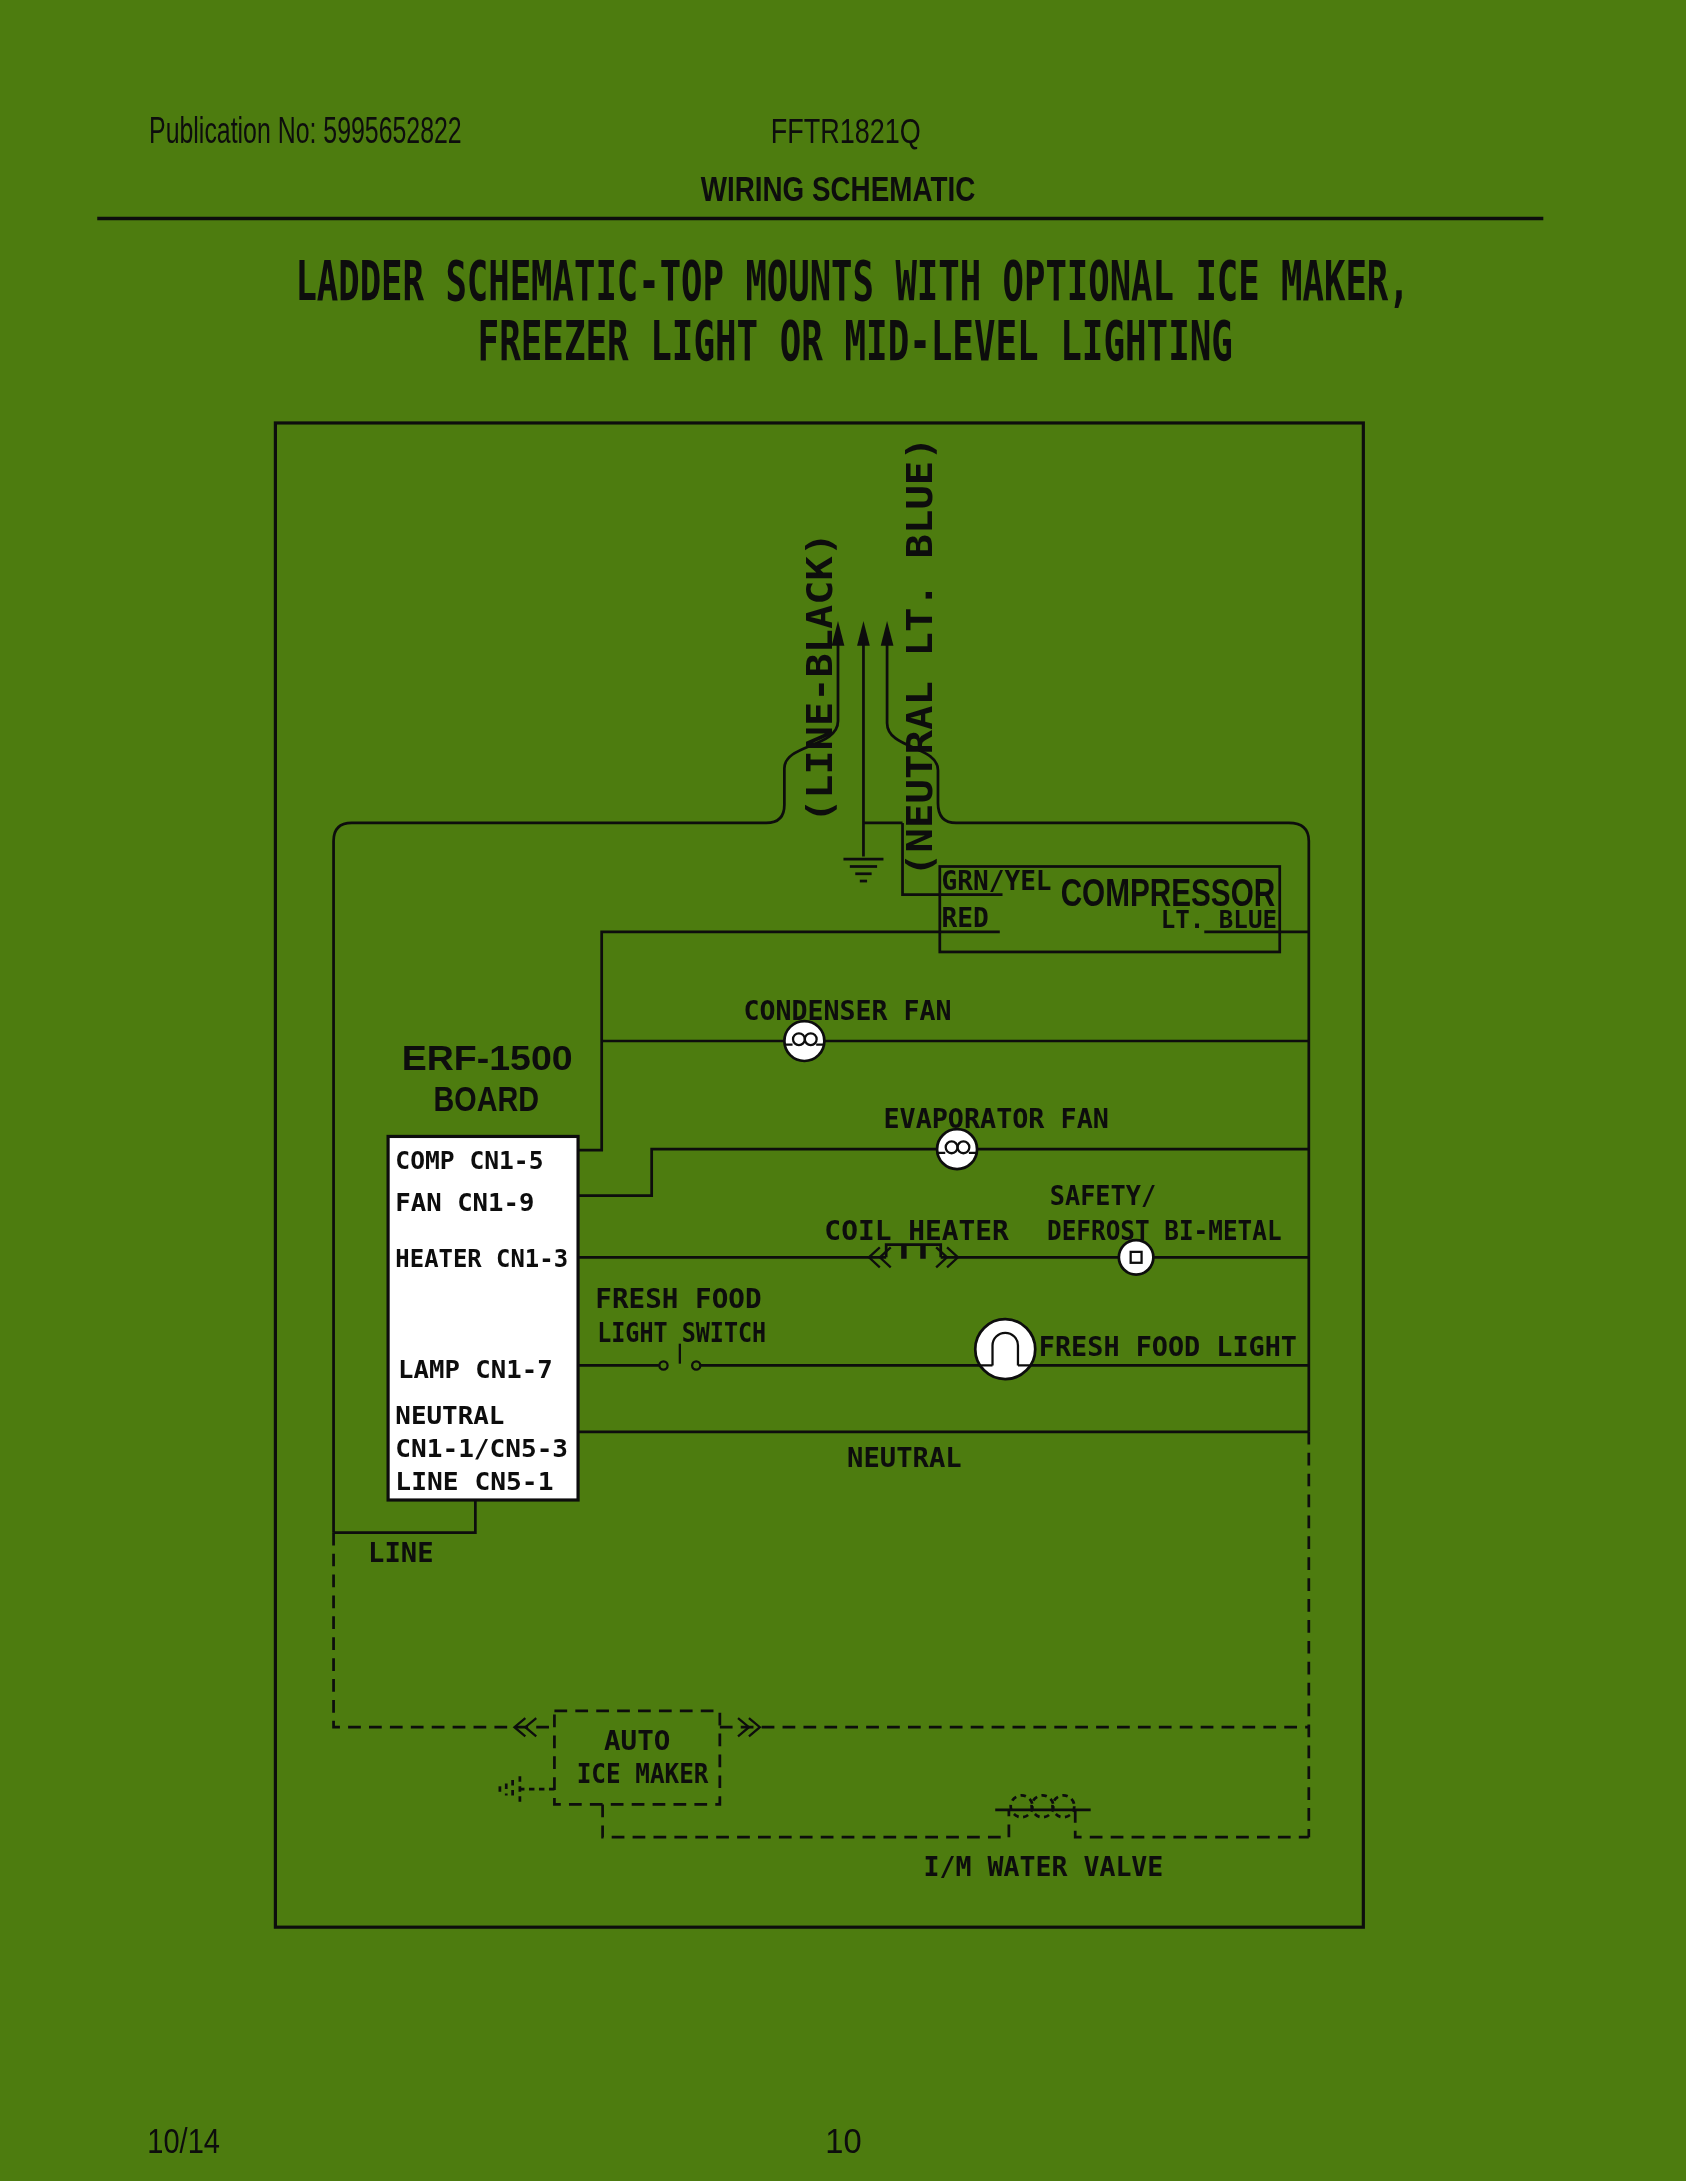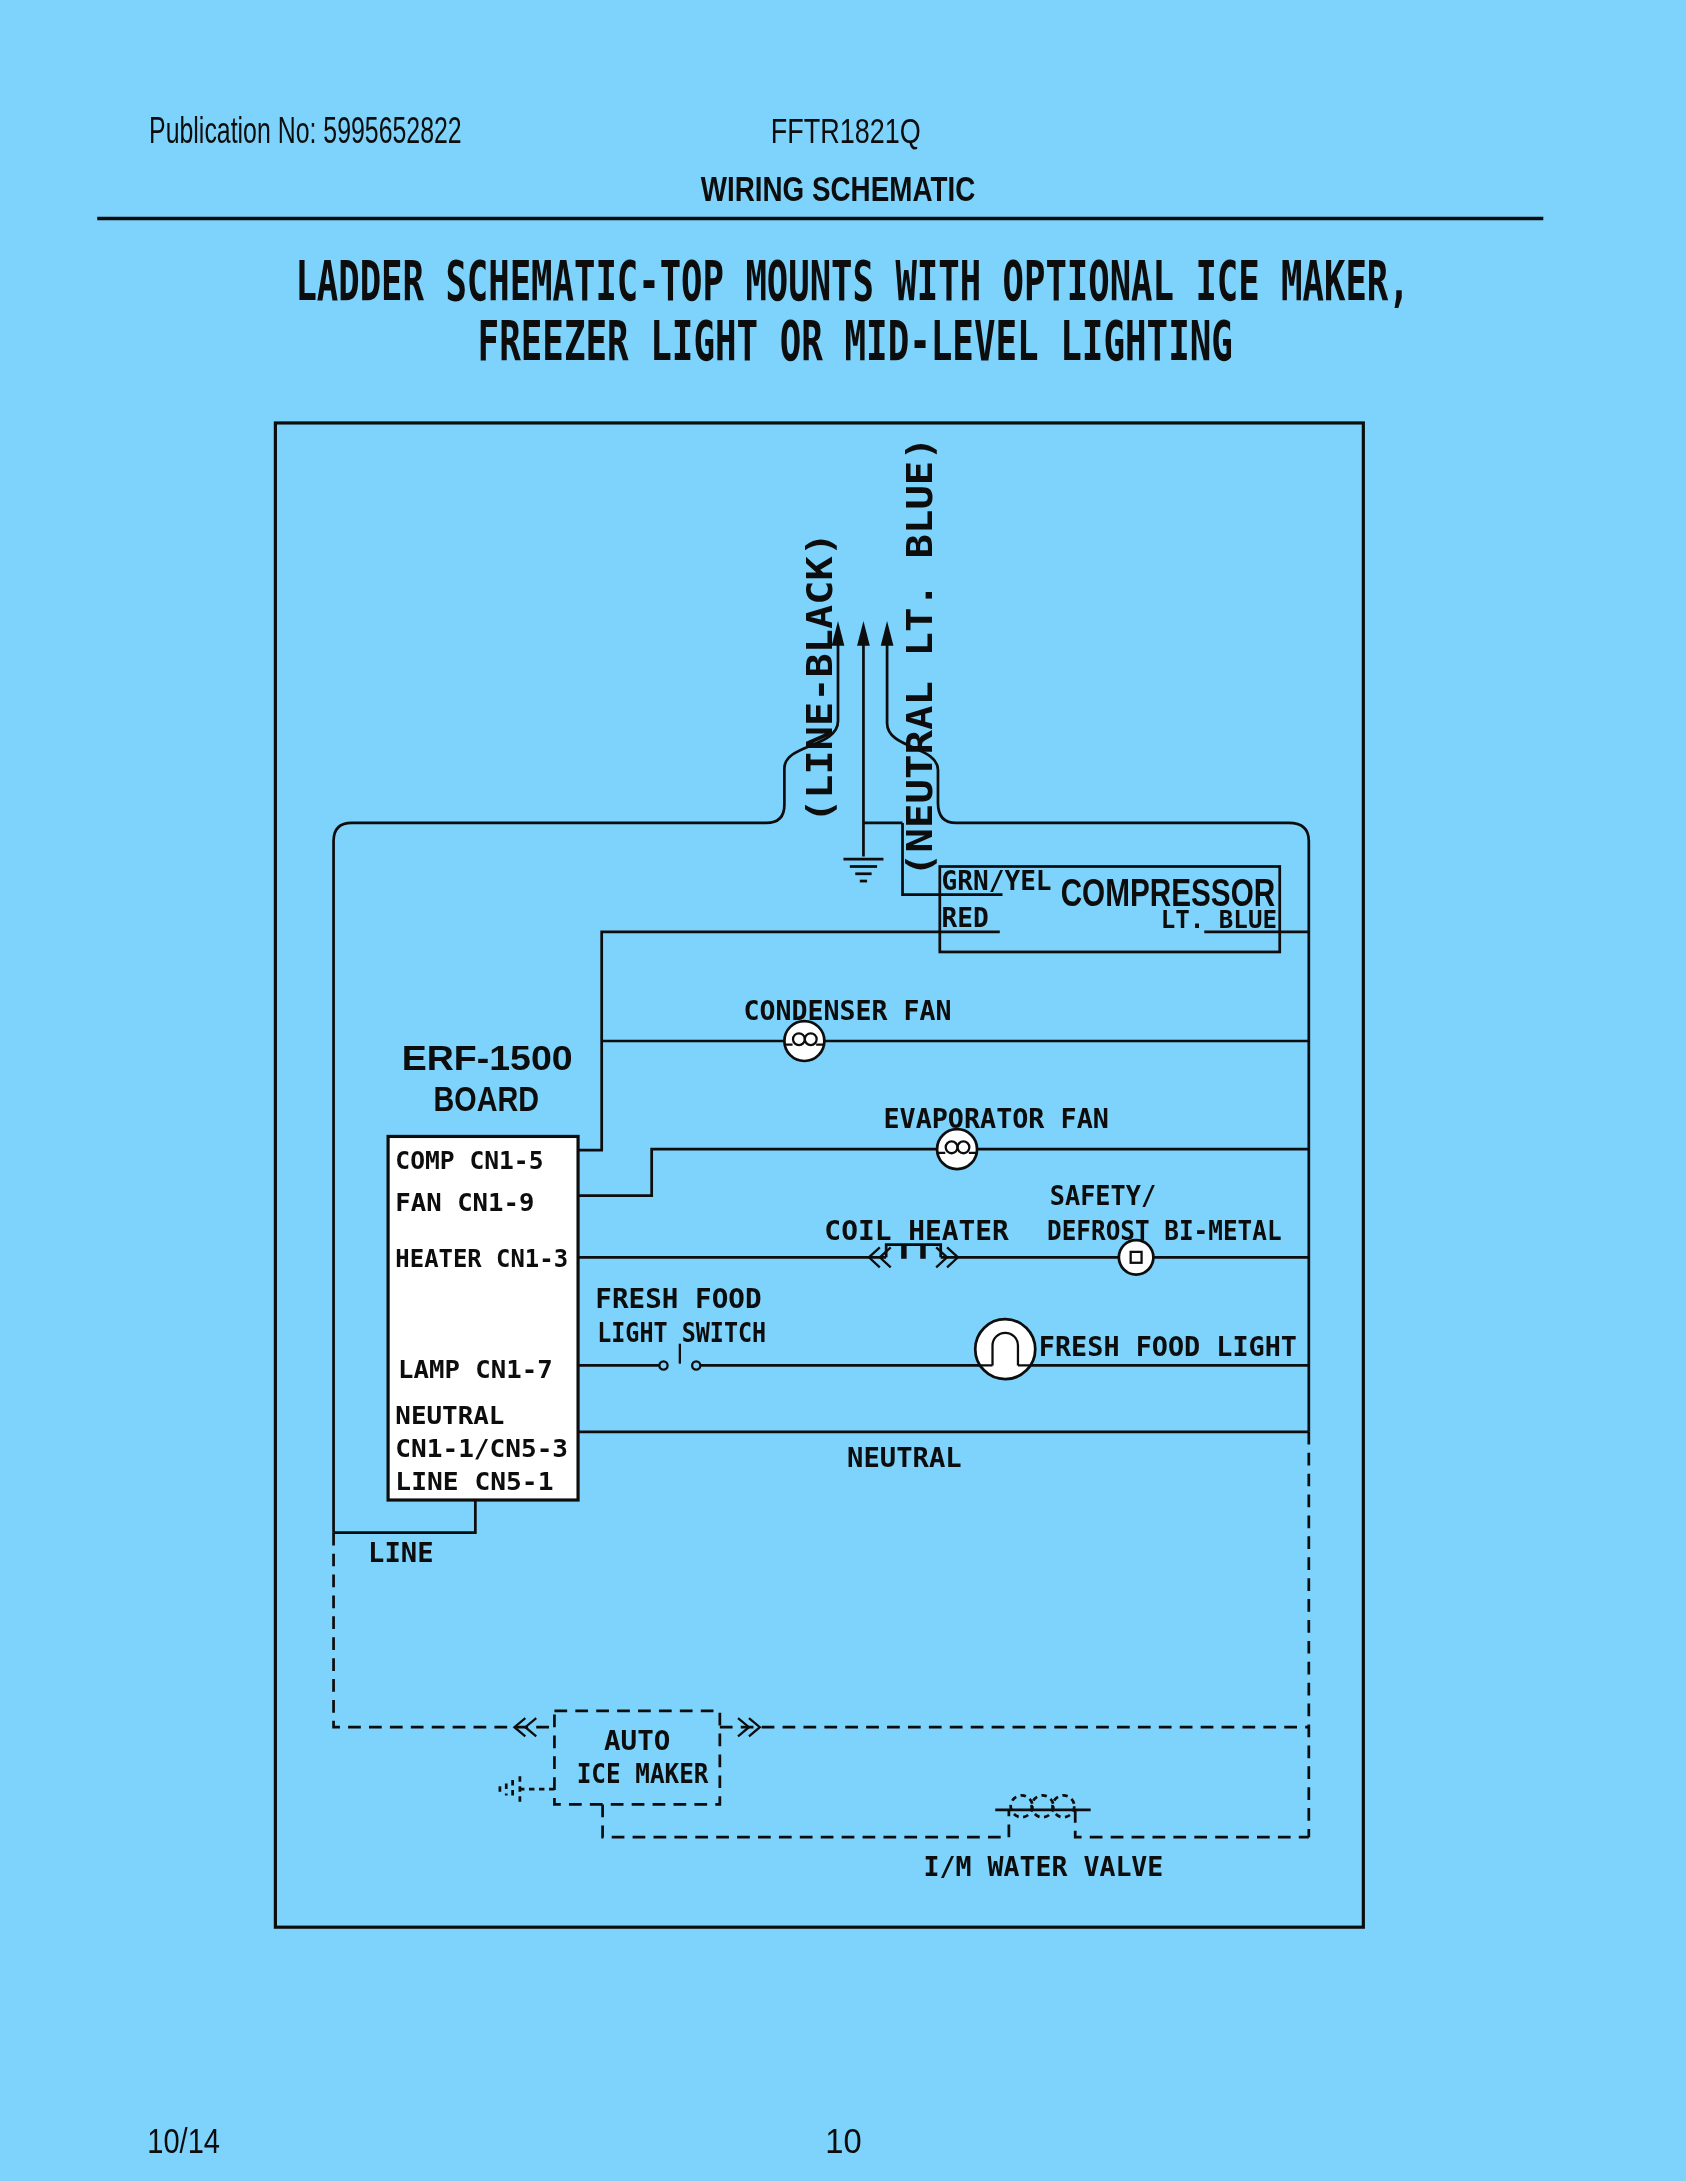--- a/index.html
+++ b/index.html
@@ -1,19 +1,19 @@
 <!DOCTYPE html>
 <html style="font-size:14.5px"><head>
 <meta charset="utf-8">
 <style>
   html,body{margin:0;padding:0;background:#e8e8e8;}
   .page{
     position:relative;
     width:1686px;height:2182px;
-    background:#7dd3fc;
+    background:#4d7c0f;
     font-family:"Liberation Sans","DejaVu Sans",sans-serif;
     overflow:hidden;
   }
   svg{position:absolute;left:0;top:0;}
   svg text{fill:#0d0d0d;}
   .sans{font-family:"Liberation Sans","DejaVu Sans",sans-serif;}
   .mono{font-family:"DejaVu Sans Mono","Liberation Mono",monospace;}
   .b{font-weight:bold;}
   .wire{stroke:#0d0d0d;stroke-width:3;fill:none;}
   .dash{stroke:#0d0d0d;stroke-width:3;fill:none;stroke-dasharray:14 9;}

